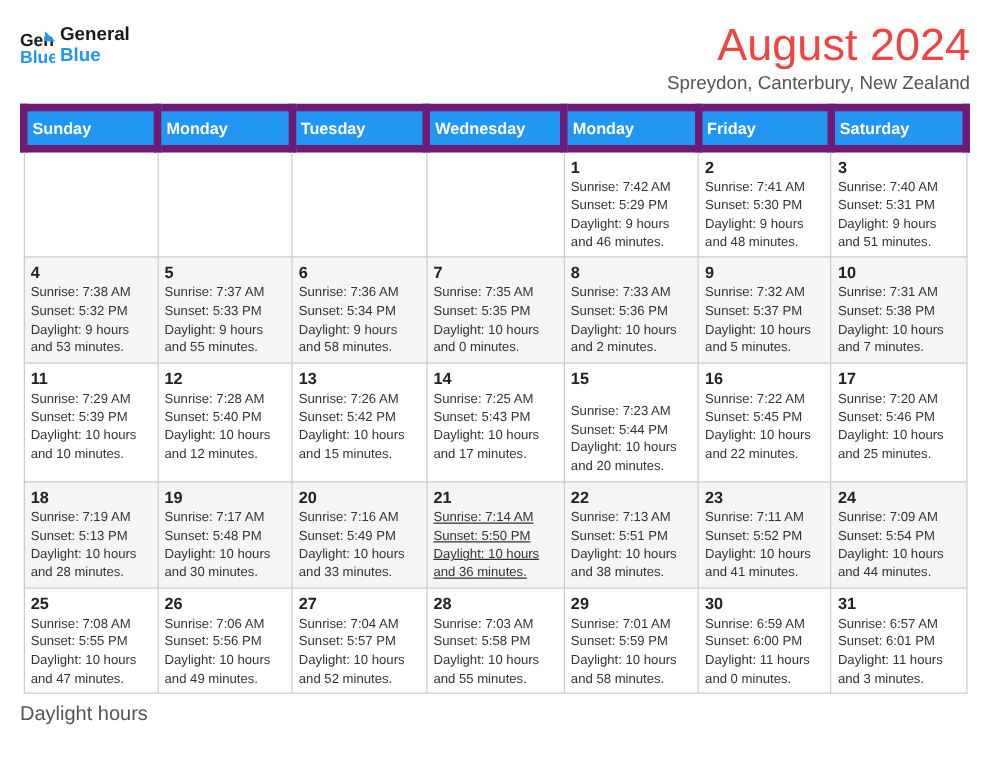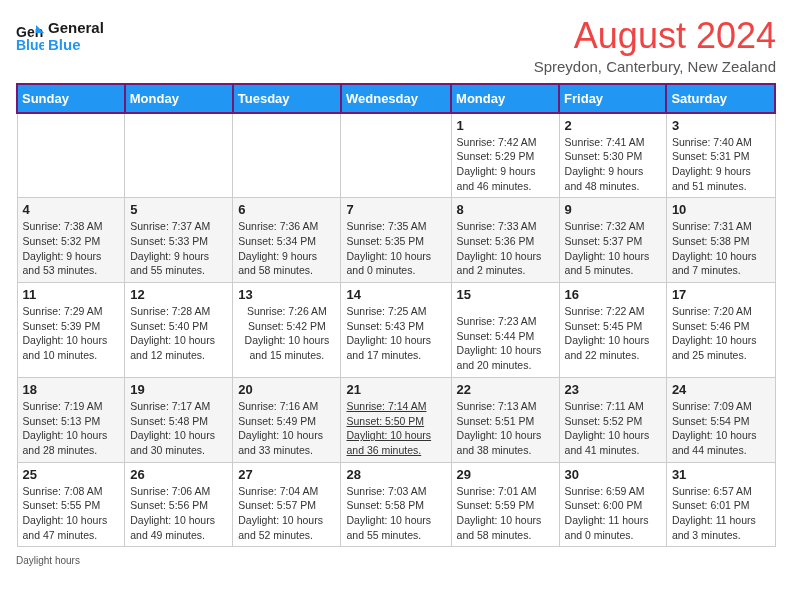--- a/index.html
+++ b/index.html
@@ -45,21 +45,21 @@
       border-collapse: collapse;
       font-size: 11px;
     }
     .calendar-table th {
       background-color: #2196F3;
       color: #fff;
       padding: 6px 4px;
       text-align: left;
       font-size: 13px;
       font-weight: bold;
-      border: 2px solid #701a75;
+      border: 6px solid #701a75;
     }
     .calendar-table td {
       border: 1px solid #ccc;
       vertical-align: top;
       padding: 4px 5px;
       width: 113px;
       min-height: 80px;
       background: #fff;
     }
     .calendar-table tr:nth-child(even) td {
@@ -75,21 +75,21 @@
     .day-info {
       color: #333;
       line-height: 1.4;
       font-size: 10.5px;
     }
     .empty-cell {
       background: #fff !important;
     }
     .footer-area {
       margin-top: 8px;
-      font-size: 10px;
+      font-size: 16px;
       color: #555;
     }
   </style>
 </head>
 <body>
 
 <div class="header-area">
   <div class="logo">
     <svg class="logo-icon" viewBox="0 0 28 28">
       <text x="0" y="14" font-size="14" font-weight="bold" fill="#1a1a1a">General</text>
@@ -196,21 +196,21 @@
 Daylight: 10 hours and 10 minutes.</div>
         </td>
         <td>
           <span class="day-number">12</span>
           <div class="day-info" style="white-space: pre-line;">Sunrise: 7:28 AM
 Sunset: 5:40 PM
 Daylight: 10 hours and 12 minutes.</div>
         </td>
         <td>
           <span class="day-number">13</span>
-          <div class="day-info" style="white-space: pre-line; text-align: center;">Sunrise: 7:26 AM
+          <div class="day-info" style="white-space: pre-line;">Sunrise: 7:26 AM
 Sunset: 5:42 PM
 Daylight: 10 hours and 15 minutes.</div>
         </td>
         <td>
           <span class="day-number">14</span>
           <div class="day-info" style="white-space: pre-line;">Sunrise: 7:25 AM
 Sunset: 5:43 PM
 Daylight: 10 hours and 17 minutes.</div>
         </td>
         <td>

